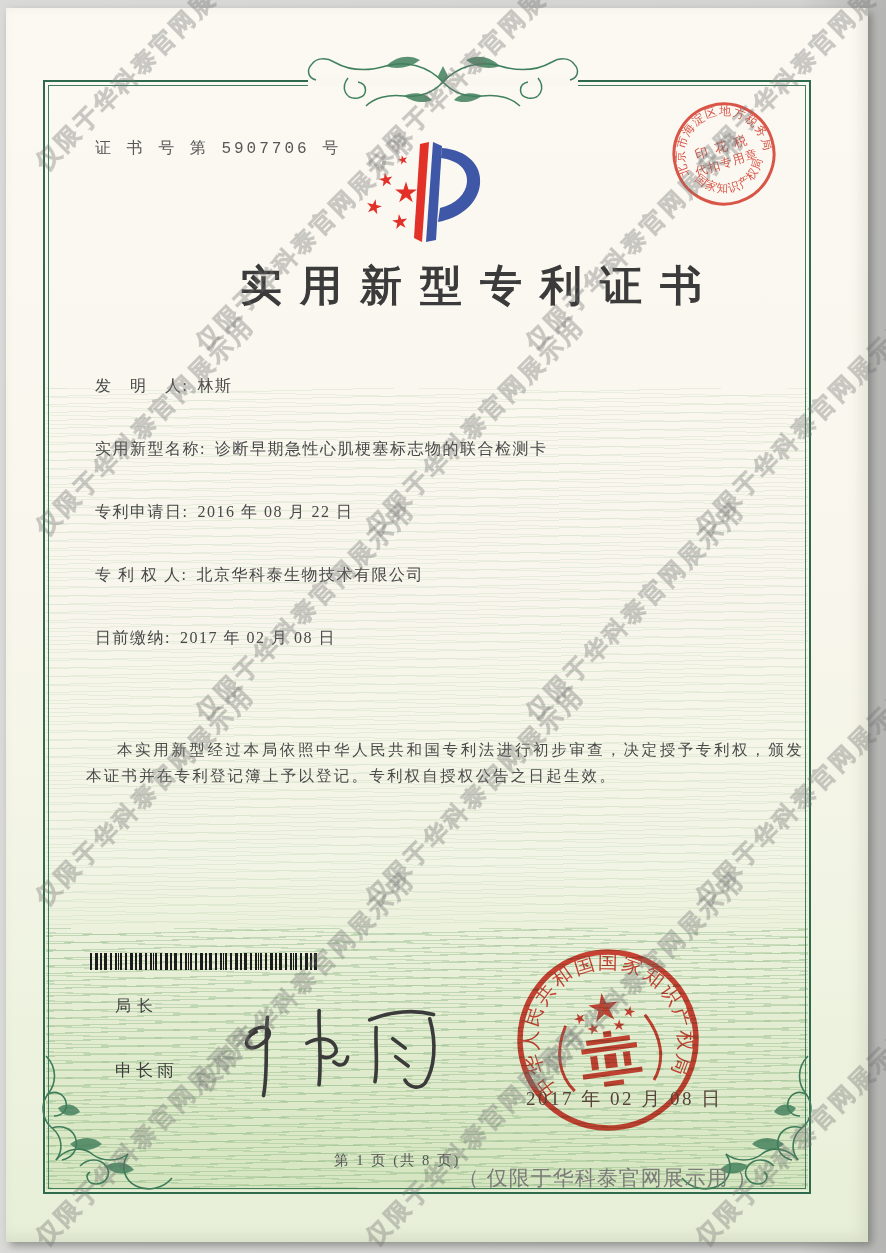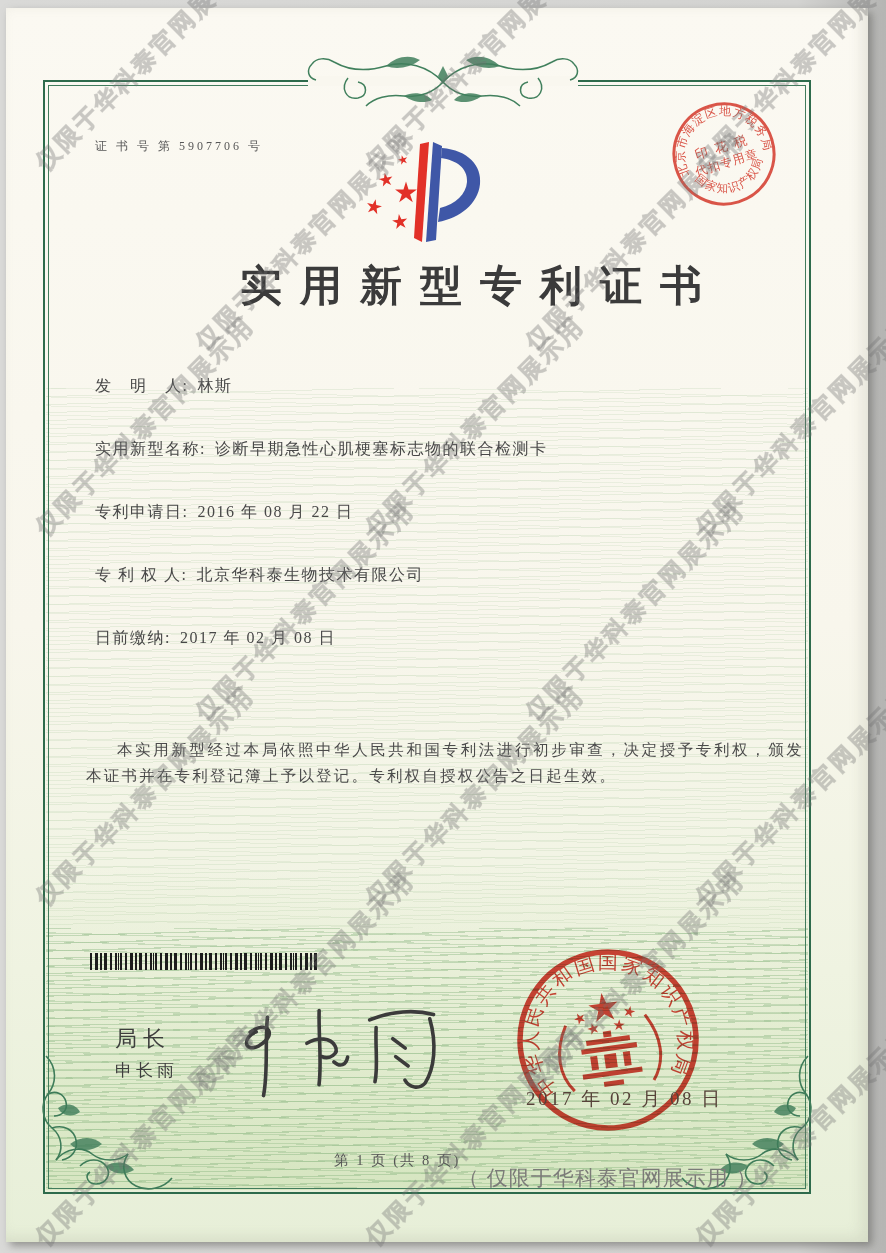--- a/index.html
+++ b/index.html
@@ -13,33 +13,33 @@
     border:2.5px solid #2e6b4c;z-index:1;}
   .frame-inner{position:absolute;inset:3px;border:1px solid #417c5c;}
   .waves{position:absolute;left:40px;top:380px;width:762px;height:540px;opacity:.30;z-index:0;
     background:repeating-linear-gradient(178.6deg,rgba(140,182,130,.55) 0 1px,rgba(0,0,0,0) 1px 8px),
                repeating-linear-gradient(181.4deg,rgba(140,182,130,.45) 0 1px,rgba(0,0,0,0) 1px 9px);}
   .waves2{position:absolute;left:40px;top:920px;width:762px;height:260px;opacity:.65;z-index:0;
     background:repeating-linear-gradient(178.4deg,rgba(128,176,120,.6) 0 1.2px,rgba(0,0,0,0) 1.2px 7.5px),
                repeating-linear-gradient(181.6deg,rgba(128,176,120,.5) 0 1.2px,rgba(0,0,0,0) 1.2px 8.5px);}
   .tint{position:absolute;left:40px;top:860px;width:762px;height:322px;z-index:0;
     background:linear-gradient(180deg,rgba(216,231,195,0) 0%,rgba(213,229,190,.5) 60%,rgba(206,225,182,.7) 100%);}
-  .certno{position:absolute;left:89px;top:130px;font-size:12px;letter-spacing:3px;color:#575757;z-index:3;}
+  .certno{position:absolute;left:89px;top:130px;font-size:16px;letter-spacing:3px;color:#575757;z-index:3;font-family:Liberation Mono, monospace;}
   .title{position:absolute;left:37px;top:250px;width:856px;text-align:center;font-size:42px;
     font-weight:600;letter-spacing:18px;text-indent:18px;color:#3b3b3b;z-index:3;}
   .fields{position:absolute;left:89px;top:368px;font-size:16px;color:#484848;letter-spacing:1.5px;z-index:3;}
   .field{height:63px;}
   .flabel{margin-right:9px;}
   .paras{position:absolute;left:80px;top:729px;width:718px;font-size:15.5px;line-height:25.6px;
     letter-spacing:2.2px;color:#4b4b4b;text-align:justify;z-index:3;}
   .paras p{margin:0;text-indent:2em;}
   .barcode{position:absolute;left:84px;top:945px;width:230px;height:17px;z-index:3;
     background:repeating-linear-gradient(90deg,#1c1c1c 0 2px,transparent 2px 5px),
                repeating-linear-gradient(90deg,#1c1c1c 0 1px,transparent 1px 7px);}
-  .role{position:absolute;left:109px;top:1016px;font-size:22px;letter-spacing:6px;color:#3e3e3e;z-index:3;}
+  .role{position:absolute;left:109px;top:988px;font-size:16px;letter-spacing:6px;color:#3e3e3e;z-index:3;}
   .signer{position:absolute;left:109px;top:1051px;font-size:17px;letter-spacing:4px;color:#3e3e3e;z-index:3;}
   .sig{position:absolute;left:229px;top:983px;z-index:3;transform:rotate(-3deg);}
   .seal-top{position:absolute;left:653px;top:81px;z-index:2;transform:rotate(-17deg);opacity:.85;mix-blend-mode:multiply;}
   .seal-bottom{position:absolute;left:472px;top:902px;z-index:2;transform:rotate(-8deg);opacity:.92;mix-blend-mode:multiply;}
   .issuedate{position:absolute;left:520px;top:1078px;font-size:19px;letter-spacing:2.5px;color:#564239;z-index:3;}
   .pageinfo{position:absolute;left:328px;top:1143px;font-size:14.5px;letter-spacing:2px;color:#565656;z-index:3;}
   .note{position:absolute;left:452px;top:1132px;font-size:21px;letter-spacing:1px;color:#7b7b78;z-index:3;
     font-family:"Liberation Sans","DejaVu Sans",sans-serif;margin-top:24px;}
   .orn{position:absolute;z-index:2;}
   .wm{position:absolute;transform:rotate(-45deg);transform-origin:left center;white-space:nowrap;

